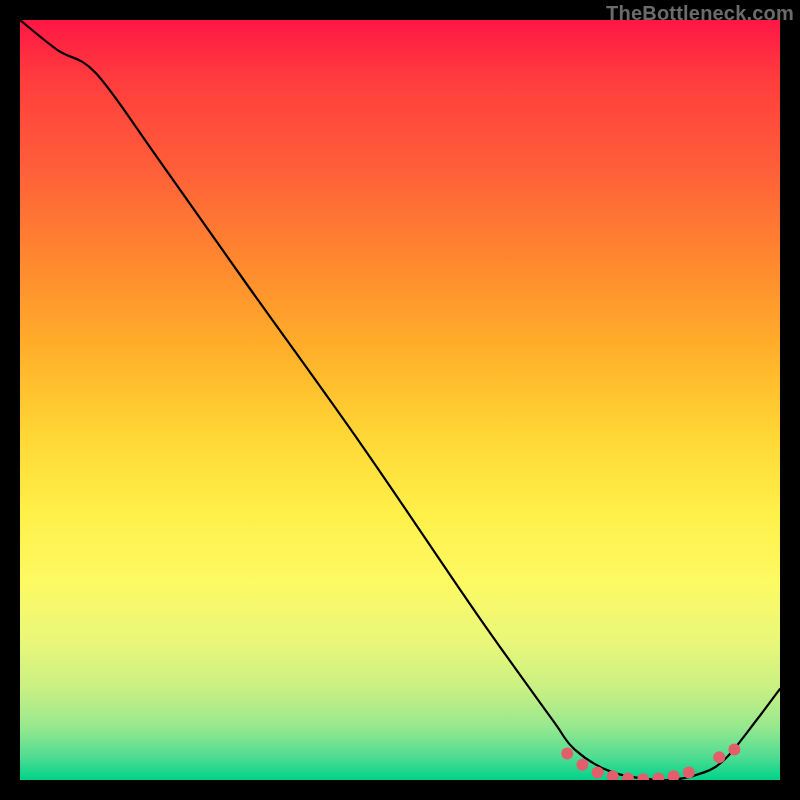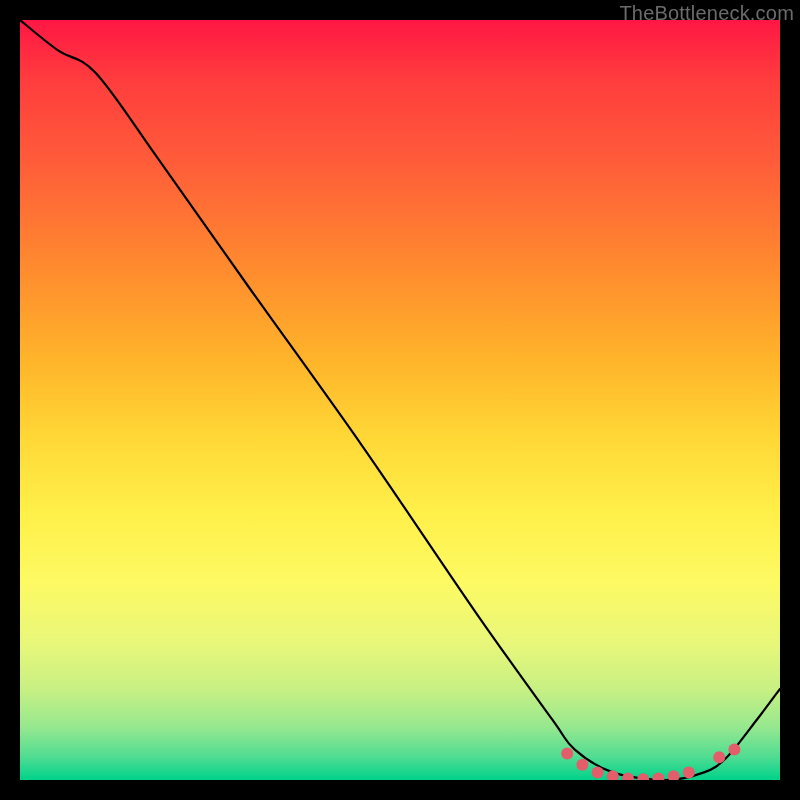--- a/index.html
+++ b/index.html
@@ -39,21 +39,21 @@
       #4fdc92 97%,
       #00d28a 100%
     );
   }
   .watermark {
     position: absolute;
     top: 2px;
     right: 6px;
     color: #6b6b6b;
     font-size: 20px;
-    font-weight: 400;
+    font-weight: 700;
     letter-spacing: 0.2px;
     user-select: none;
     text-align: center;
   }
   svg.curve {
     position: absolute;
     left: 0;
     top: 0;
   }
 </style>

